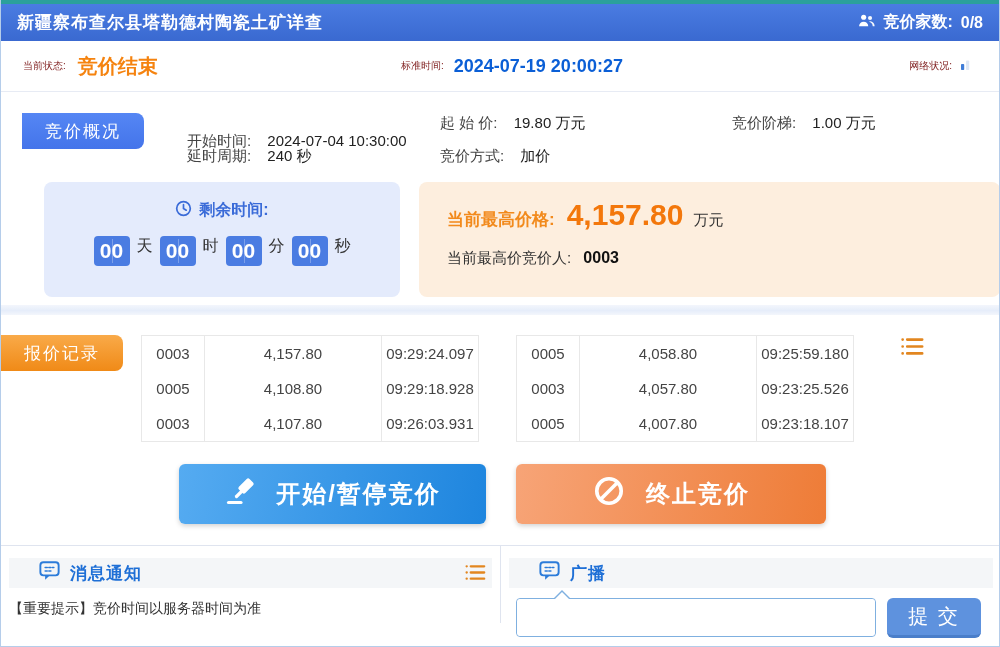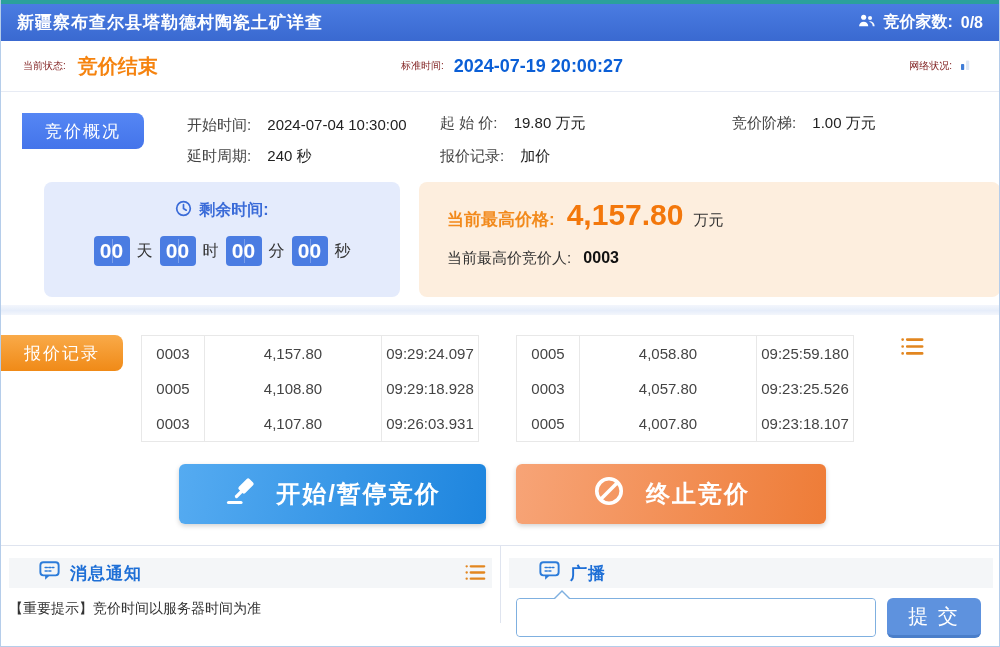--- a/index.html
+++ b/index.html
@@ -27,28 +27,28 @@
   .time-value { color:#0b5fd6; font-size:18px; font-weight:bold; margin-left:10px; }
   .net-icon { margin-left:8px; display:inline-block; }
 
   .section-overview { position:absolute; left:0; top:92px; width:100%; height:213px;margin-left:21px; }
   .tab { position:absolute; left:0; width:122px; height:36px; color:#fff; font-size:17px;
          display:flex; align-items:center; justify-content:center; border-radius:0 8px 8px 0; letter-spacing:2px; }
   .tab-overview { top:21px; background:linear-gradient(180deg,#5586f4,#4474ea); }
   .field { position:absolute; font-size:15px; white-space:nowrap; }
   .field .lbl { color:#444; font-size:15px; }
   .field .val { color:#222; margin-left:12px; }
-  .f1 { left:165px; top:24px; } .f2 { left:418px; top:22px; } .f3 { left:710px; top:22px; }
+  .f1 { left:165px; top:40px; } .f2 { left:418px; top:22px; } .f3 { left:710px; top:22px; }
   .f4 { left:165px; top:55px; } .f5 { left:418px; top:55px; }
 
   .countdown-box { position:absolute; left:22px; top:90px; width:356px; height:115px;
                    background:#e4ebfc; border-radius:8px; text-align:center; }
   .cd-title { margin-top:18px; display:flex; align-items:center; justify-content:center; gap:7px;
               color:#3a6bd8; font-size:16px; font-weight:bold; }
-  .cd-digits { margin-top:15px; display:flex; align-items:center; justify-content:center; gap:7px; }
+  .cd-digits { margin-top:15px; display:flex; align-items:flex-start; justify-content:center; gap:7px; }
   .digit { position:relative; width:36px; height:30px; background:#4a7ce2; border-radius:4px;
            color:#fff; font-size:21px; font-weight:bold; display:flex; align-items:center; justify-content:center; }
   .digit::after { content:""; position:absolute; left:50%; top:3px; bottom:3px; width:1px; background:rgba(255,255,255,.28); }
   .cd-unit { color:#333; font-size:16px; }
 
   .price-box { position:absolute; left:397px; top:90px; width:581px; height:115px;
                background:#fdeede; border-radius:8px; padding:16px 0 0 28px; }
   .price-line1 { display:flex; align-items:baseline; }
   .price-label { color:#f28a1c; font-size:17px; font-weight:bold; }
   .price-value { color:#f3770b; font-size:30px; font-weight:bold; margin:0 10px 0 12px; }
@@ -154,21 +154,21 @@
     </div>
     <div class="field f3">
       <span class="lbl">竞价阶梯:</span>
       <span class="val">1.00 万元</span>
     </div>
     <div class="field f4">
       <span class="lbl">延时周期:</span>
       <span class="val">240 秒</span>
     </div>
     <div class="field f5">
-      <span class="lbl">报价记录:</span>
+      <span class="lbl">竞价方式:</span>
       <span class="val">加价</span>
     </div>
 
     <div class="countdown-box">
       <div class="cd-title">
         <span>
           <svg width="17" height="17" viewBox="0 0 20 20">
             <circle cx="10" cy="10" r="8" fill="none" stroke="#3a6bd8" stroke-width="2"></circle>
             <path d="M10 5.5V10l3.2 2" stroke="#3a6bd8" stroke-width="2" fill="none" stroke-linecap="round"></path>
           </svg>

